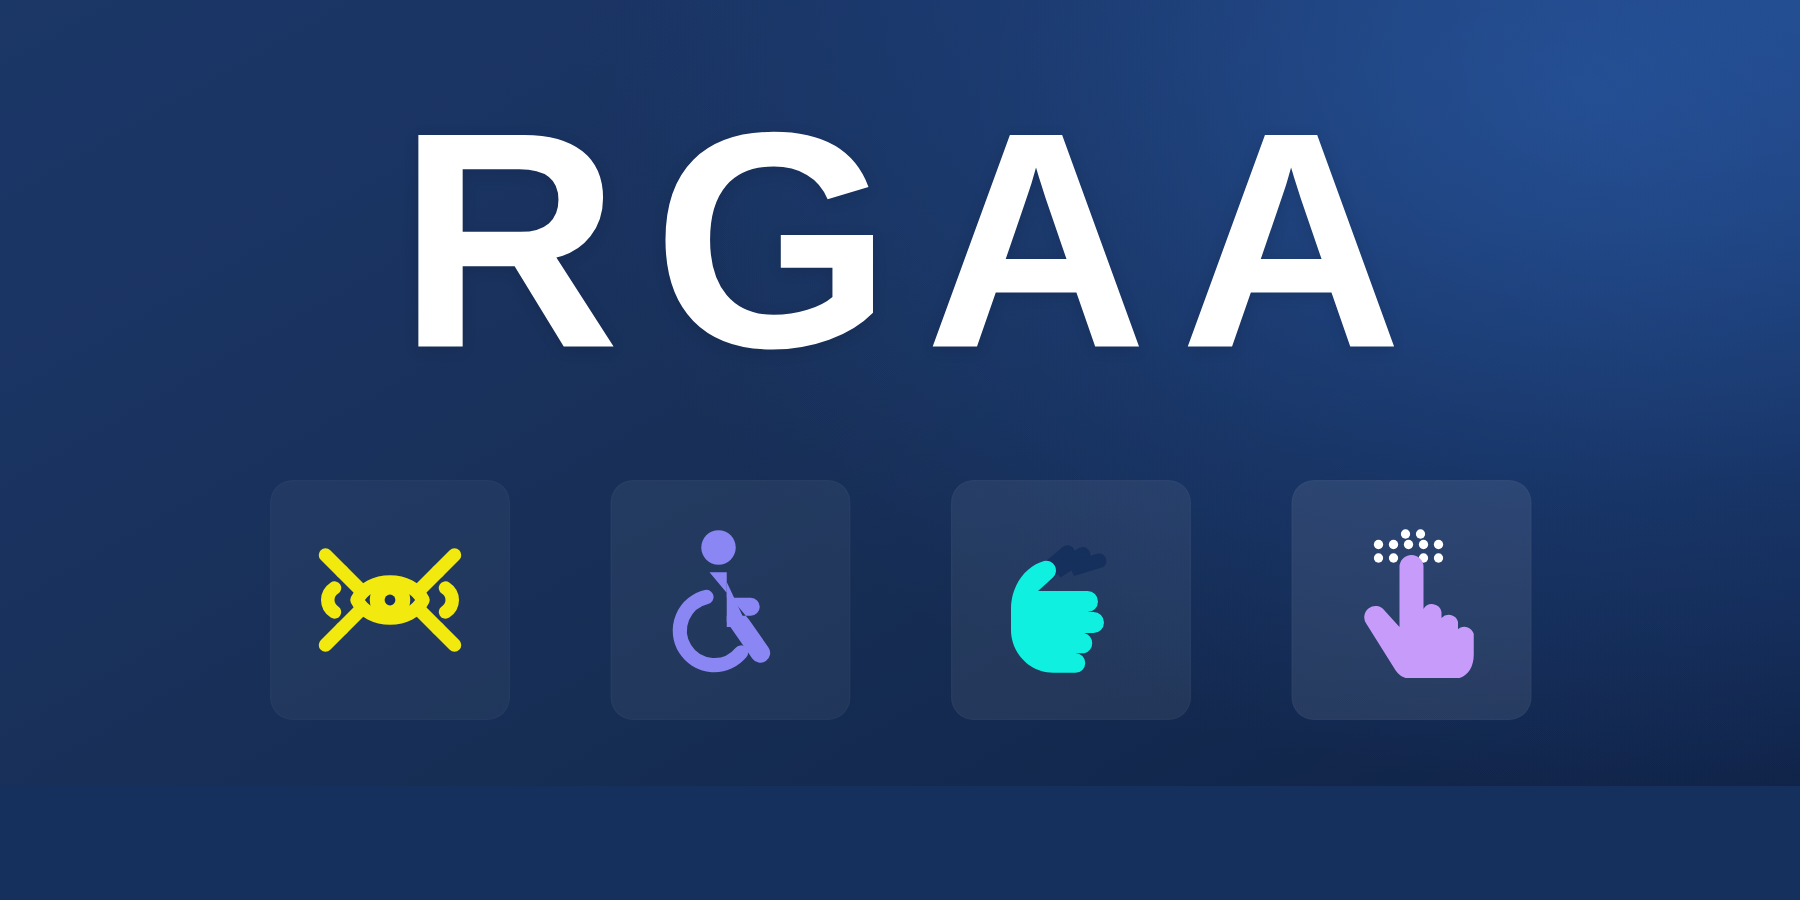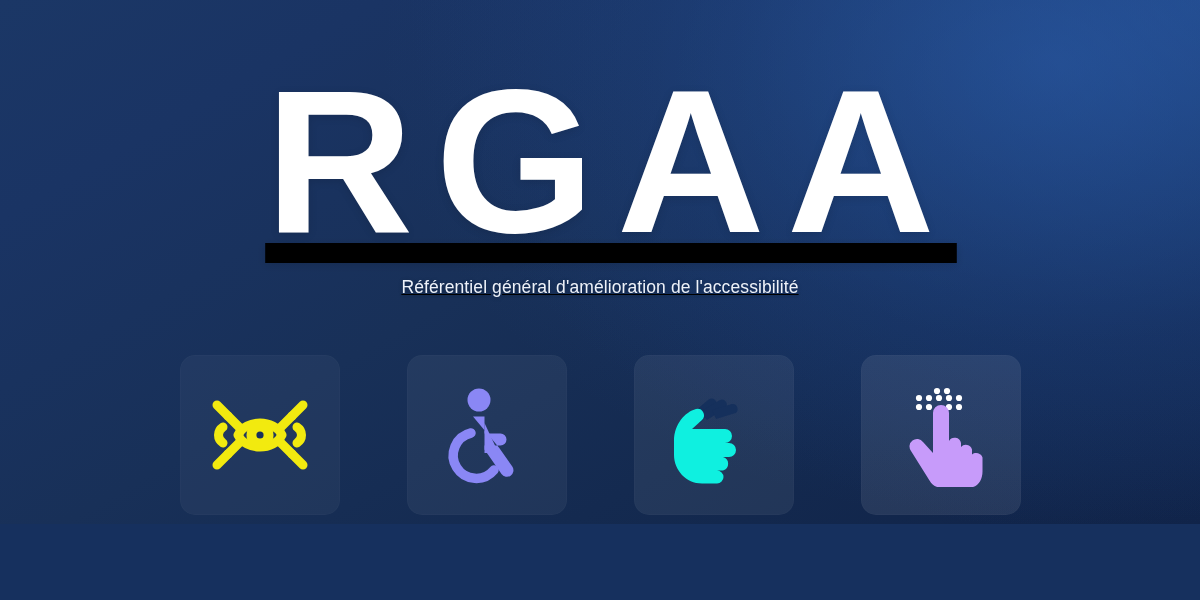--- a/index.html
+++ b/index.html
@@ -20,21 +20,20 @@
     position: relative;
     width: 1200px;
     height: 524px;
     background:
       radial-gradient(ellipse 1100px 760px at 100% 0%,
         rgba(40, 90, 170, 0.55) 0%,
         rgba(30, 70, 140, 0.26) 42%,
         rgba(20, 48, 100, 0.0) 72%),
       linear-gradient(150deg, #1b3766 0%, #1a3464 18%, #183058 46%, #142a50 70%, #102348 100%);
     overflow: hidden;
-    text-decoration: underline;
   }
 
   .stage::after {
     content: "";
     position: absolute;
     inset: 0;
     background: radial-gradient(ellipse 900px 620px at 88% 12%,
         rgba(46, 100, 185, 0.42) 0%,
         rgba(36, 80, 155, 0.16) 45%,
         rgba(0, 0, 0, 0) 75%);
@@ -101,21 +100,20 @@
   .tile svg { display: block; }
 </style>
 </head>
 <body>
 
 <div class="stage">
   <div class="content">
 
     <div class="wordmark">RGAA</div>
 
-    <div class="subtitle">Référentiel général d'amélioration de l'accessibilité</div>
 
     <div class="tiles">
 
       <div class="tile t1">
         <span>
           <svg width="104" height="104" viewBox="0 0 104 104" fill="none" stroke="#f2ea0f" stroke-width="9" stroke-linecap="round" stroke-linejoin="round">
             <path d="M30 52 C38 36 66 36 74 52 C66 68 38 68 30 52 Z"></path>
             <circle cx="52" cy="52" r="13.5" fill="#f2ea0f" stroke="none"></circle>
             <circle cx="52" cy="52" r="3.6" fill="#17305e" stroke="none"></circle>
             <path d="M31 44 L20 33 M73 44 L84 33"></path>

